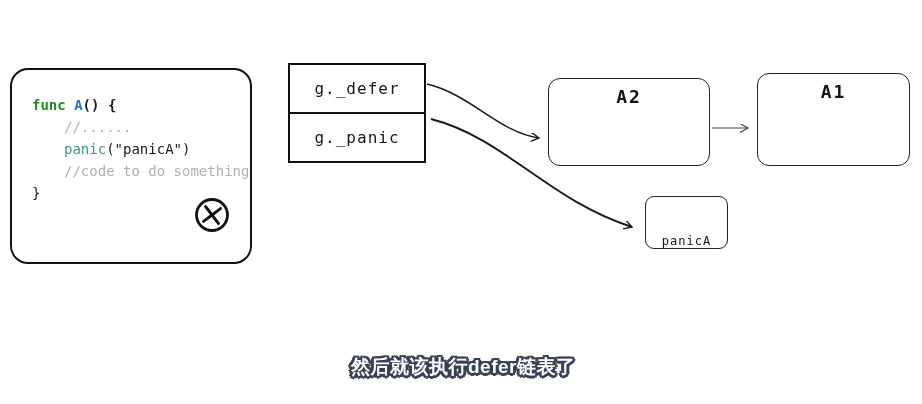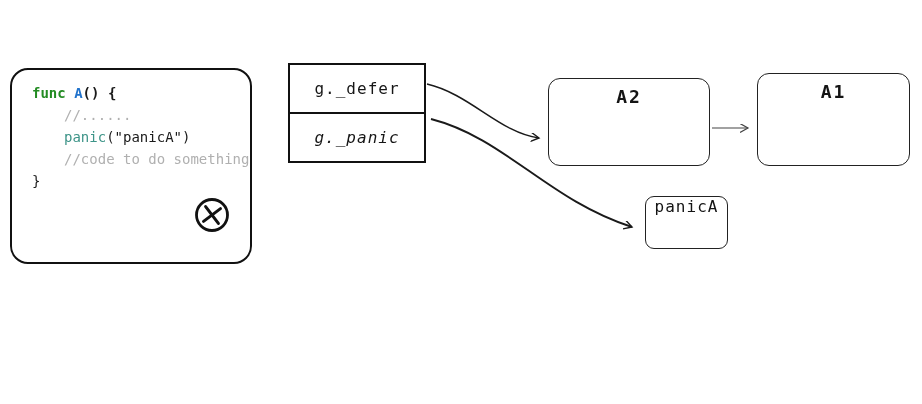--- a/index.html
+++ b/index.html
@@ -14,21 +14,21 @@
   #arrows { position: absolute; left: 0; top: 0; width: 922px; height: 404px; }
 
   
   .codebox {
     position: absolute; left: 10px; top: 68px;
     width: 242px; height: 196px;
     border: 2.5px solid #111;
     border-radius: 18px;
     background: #fff;
     box-sizing: border-box;
-    padding: 12px 0 0 20px;
+    padding: 24px 0 0 20px;
   }
   .cl {
     font-size: 14px; line-height: 22px; white-space: pre;
     color: var(--plain, #1a1a1a);
   }
   .cl.ind { padding-left: 32px; }
   .kw { color: var(--keyword, #228B22); font-weight: bold; }
   .ty { color: var(--type, #2173cc); font-weight: bold; }
   .bi { color: var(--builtin, #3d9488); }
   .cm { color: var(--comment, #b0b0b0); }
@@ -43,38 +43,38 @@
     box-sizing: border-box;
   }
   .gcell {
     box-sizing: border-box;
     border: 2px solid #111;
     height: 51px;
     background: #fff;
     display: flex; align-items: center; justify-content: center;
     font-size: 16px; color: #161616; letter-spacing: 1px;
   }
-  .gcell + .gcell { margin-top: -2px; font-style: italic; }
+  .gcell + .gcell { margin-top: -2px; }
 
   
   .node {
     position: absolute; box-sizing: border-box;
     border: 1.5px solid #222; border-radius: 12px; background: #fff;
     color: #141414;
   }
   .node-a2 { left: 548px; top: 78px; width: 162px; height: 88px; }
   .node-a1 { left: 757px; top: 73px; width: 153px; height: 93px; }
   .node-label-top {
     display: block; text-align: center; padding-top: 7px;
     font-size: 18px; font-weight: bold; letter-spacing: 2px;
   }
   .node-panica {
     left: 645px; top: 196px; width: 83px; height: 53px; border-radius: 9px;
-    display: flex; align-items: flex-start; justify-content: center;
-    font-size: 16px; letter-spacing: 1px;
+    display: flex; align-items: flex-end; justify-content: center;
+    font-size: 12px; letter-spacing: 1px;
   }
 
   
   .subtitle {
     position: absolute; left: 351px; top: 354px;
     font-family: "Liberation Sans", "DejaVu Sans", sans-serif;
     font-size: 19px; font-weight: bold; letter-spacing: 0.5px;
     color: var(--subtitle_fill, #ffffff);
     text-shadow:
       -2px -2px 0 var(--subtitle_outline, #3a4053),
@@ -144,14 +144,15 @@
   <div class="node node-a2">
     <span class="node-label-top">A2</span>
   </div>
   <div class="node node-a1">
     <span class="node-label-top">A1</span>
   </div>
   <div class="node node-panica">
     <span>panicA</span>
   </div>
 
+  <div class="subtitle">然后就该执行defer链表了</div>
 
 </div>
 
 </body></html>

